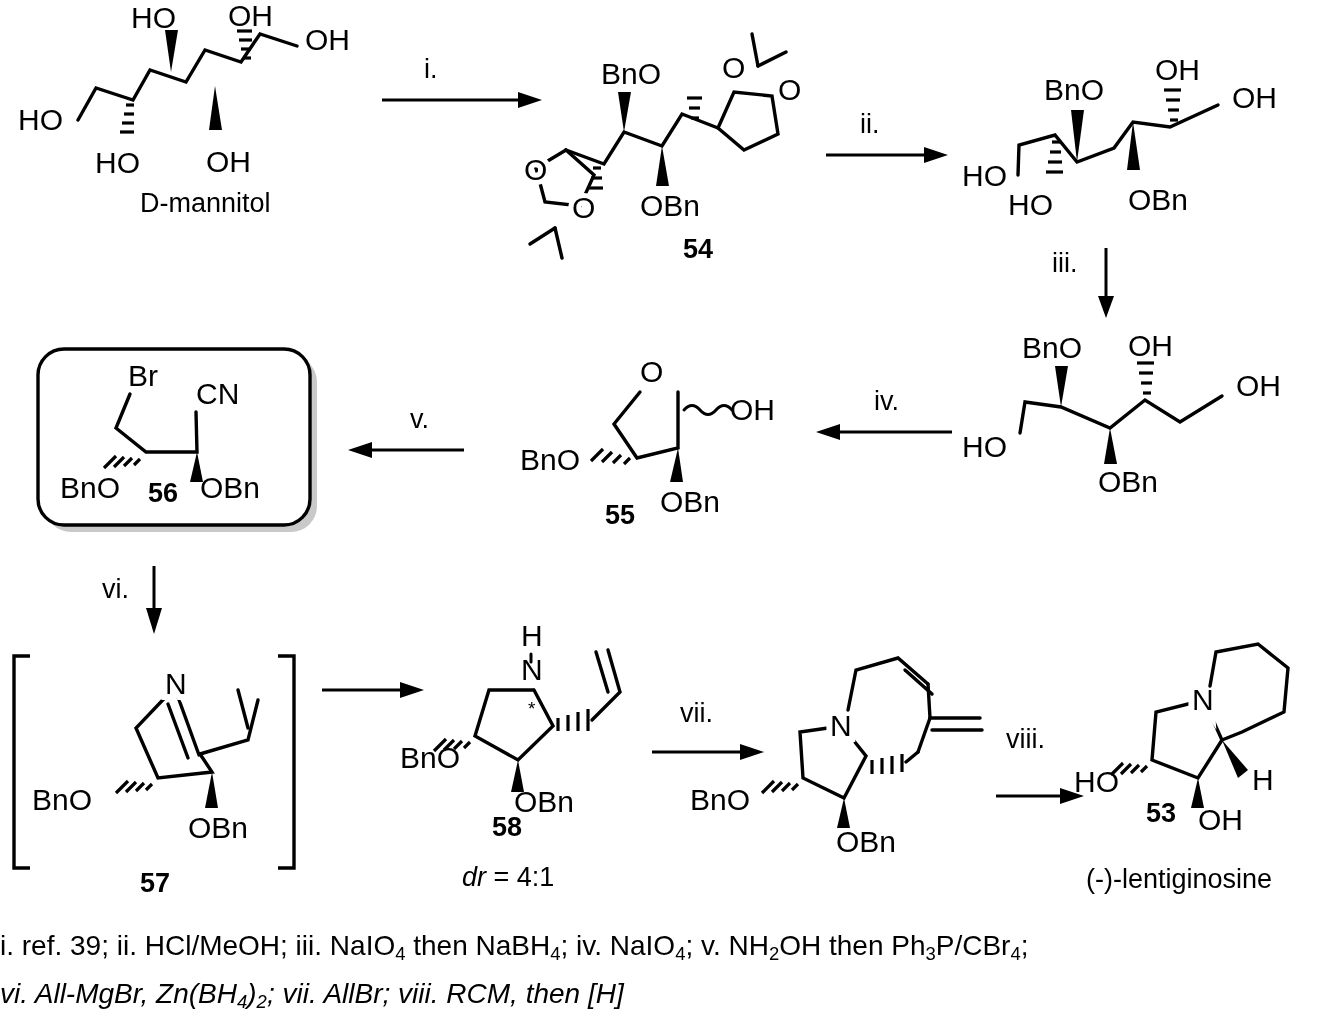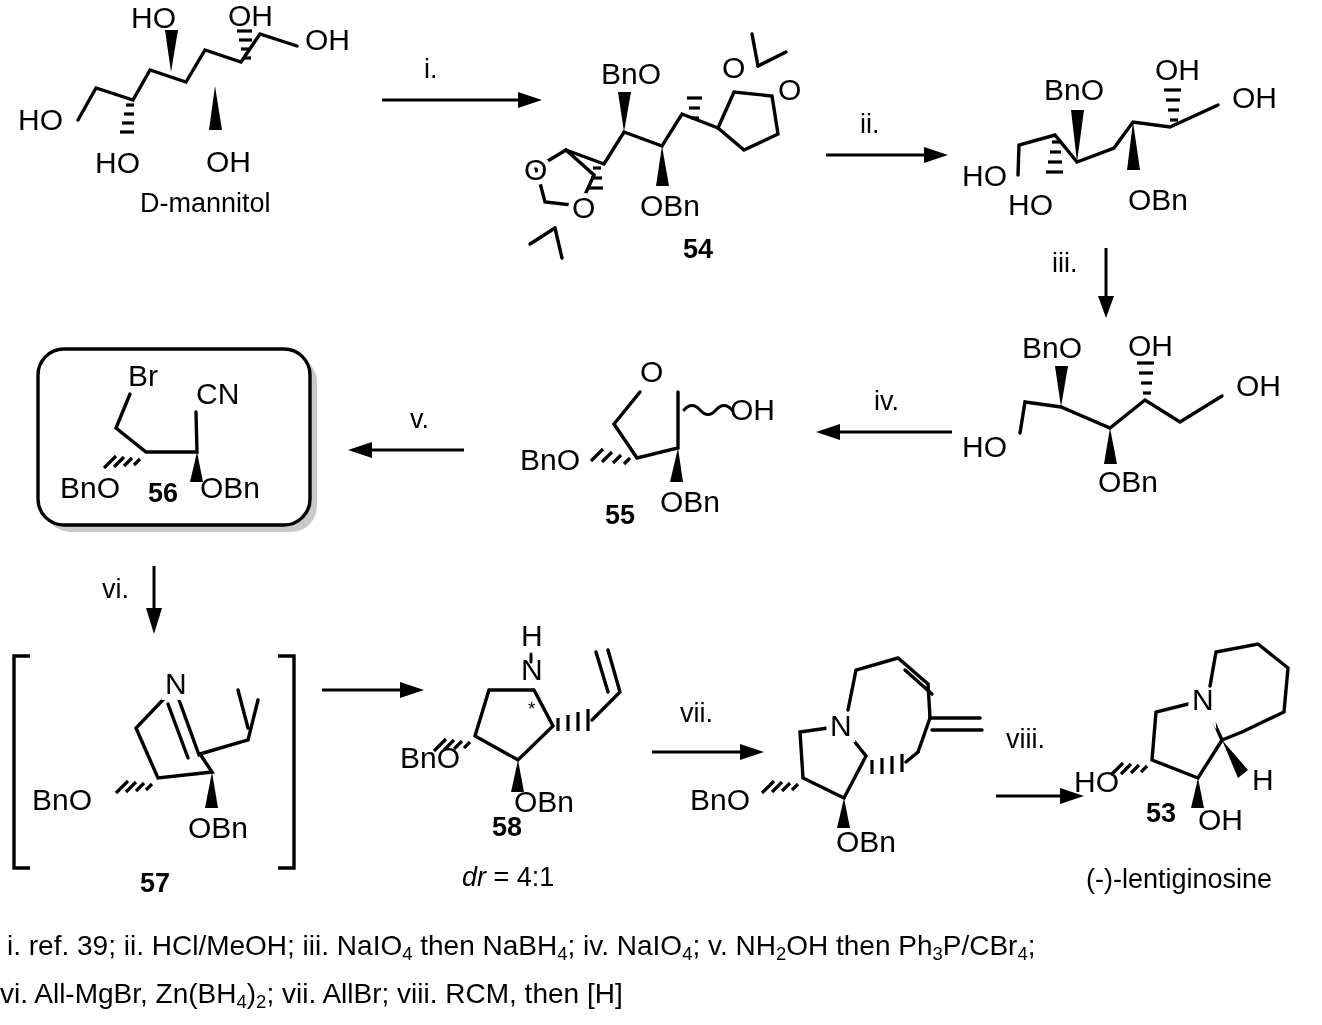--- a/index.html
+++ b/index.html
@@ -373,20 +373,20 @@
     <text class="atom" x="1074" y="792">HO</text>
 
     <polygon class="wedge" points="1198,778 1191,808 1204,808"></polygon>
     <text class="atom" x="1198" y="830">OH</text>
     <text class="cmpd" x="1146" y="822">53</text>
     <text class="name" x="1086" y="888">(-)-lentiginosine</text>
   </g>
 
 </svg>
 
-<div class="caption" style="left:7px;top:924px;">
+<div class="caption" style="left:0px;top:924px;">
   <span>i. ref. 39; ii. HCl/MeOH; iii. NaIO<sub>4</sub> then NaBH<sub>4</sub>; iv. NaIO<sub>4</sub>; v. NH<sub>2</sub>OH then Ph<sub>3</sub>P/CBr<sub>4</sub>;</span>
 </div>
-<div class="caption" style="left:0px;top:972px;">
+<div class="caption" style="left:0px;top:972px;font-style:italic;">
   <span>vi. All-MgBr, Zn(BH<sub>4</sub>)<sub>2</sub>; vii. AllBr; viii. RCM, then [H]</span>
 </div>
 
 </div>
 
 </body></html>

